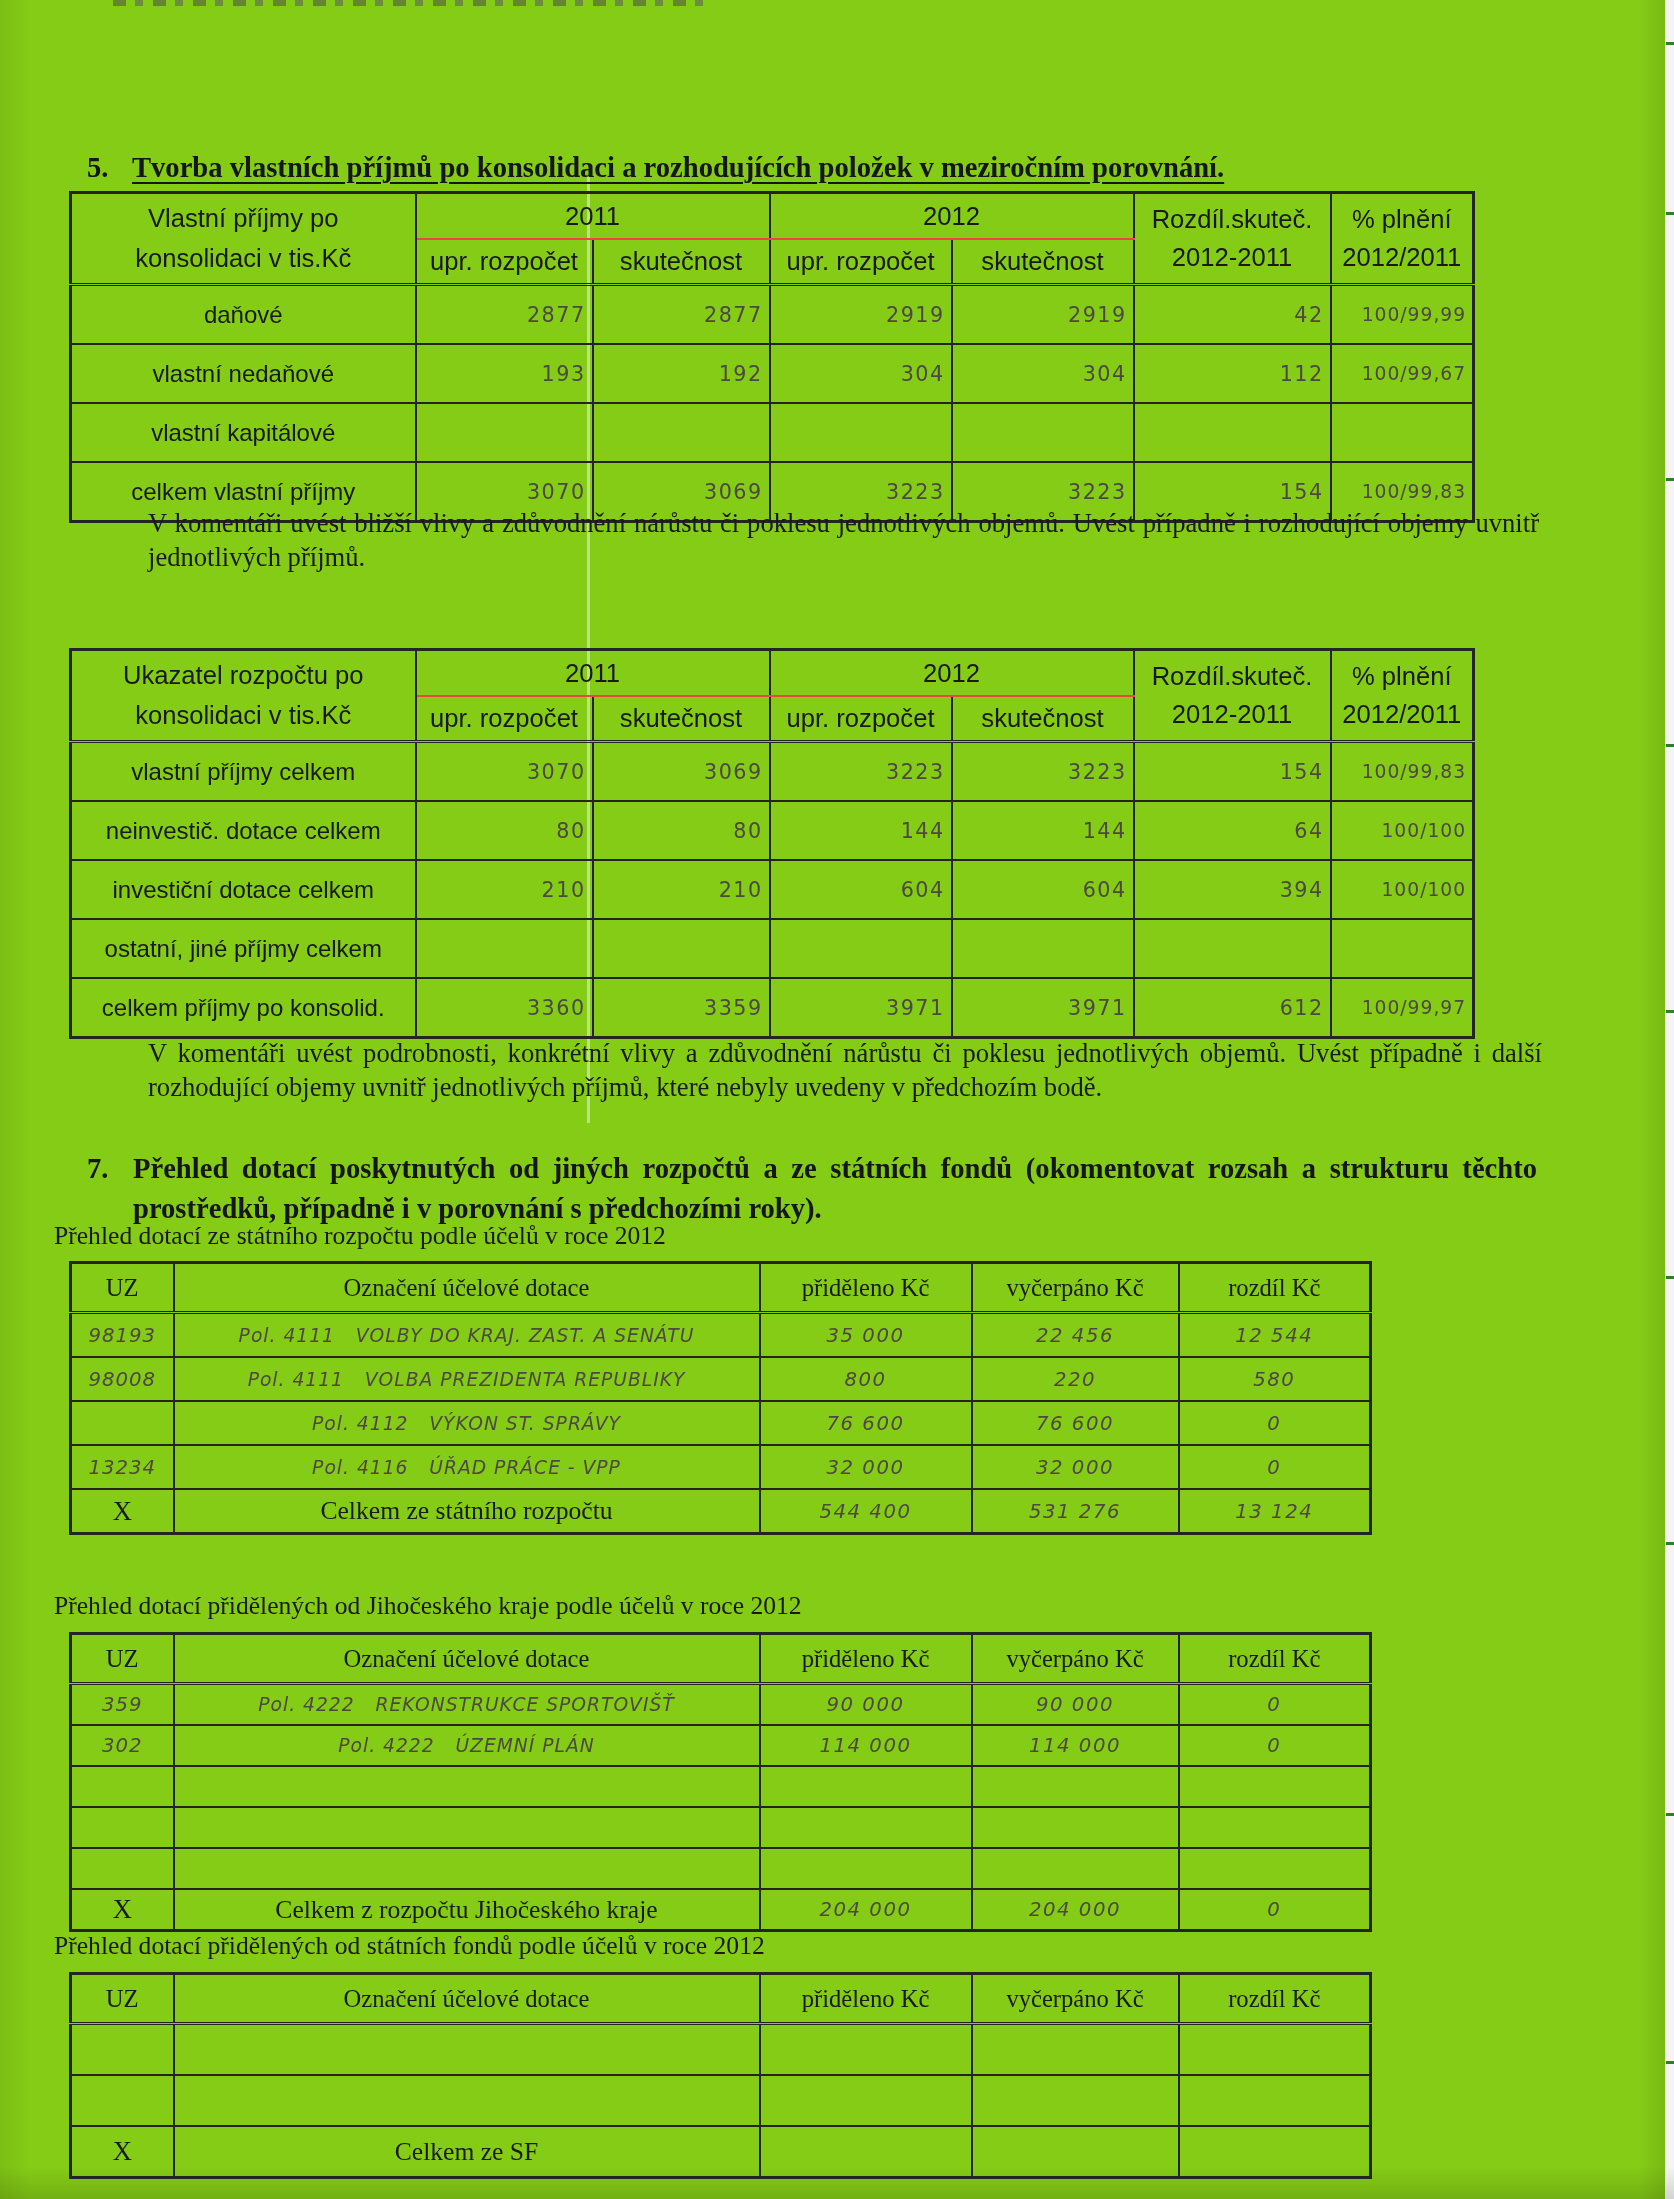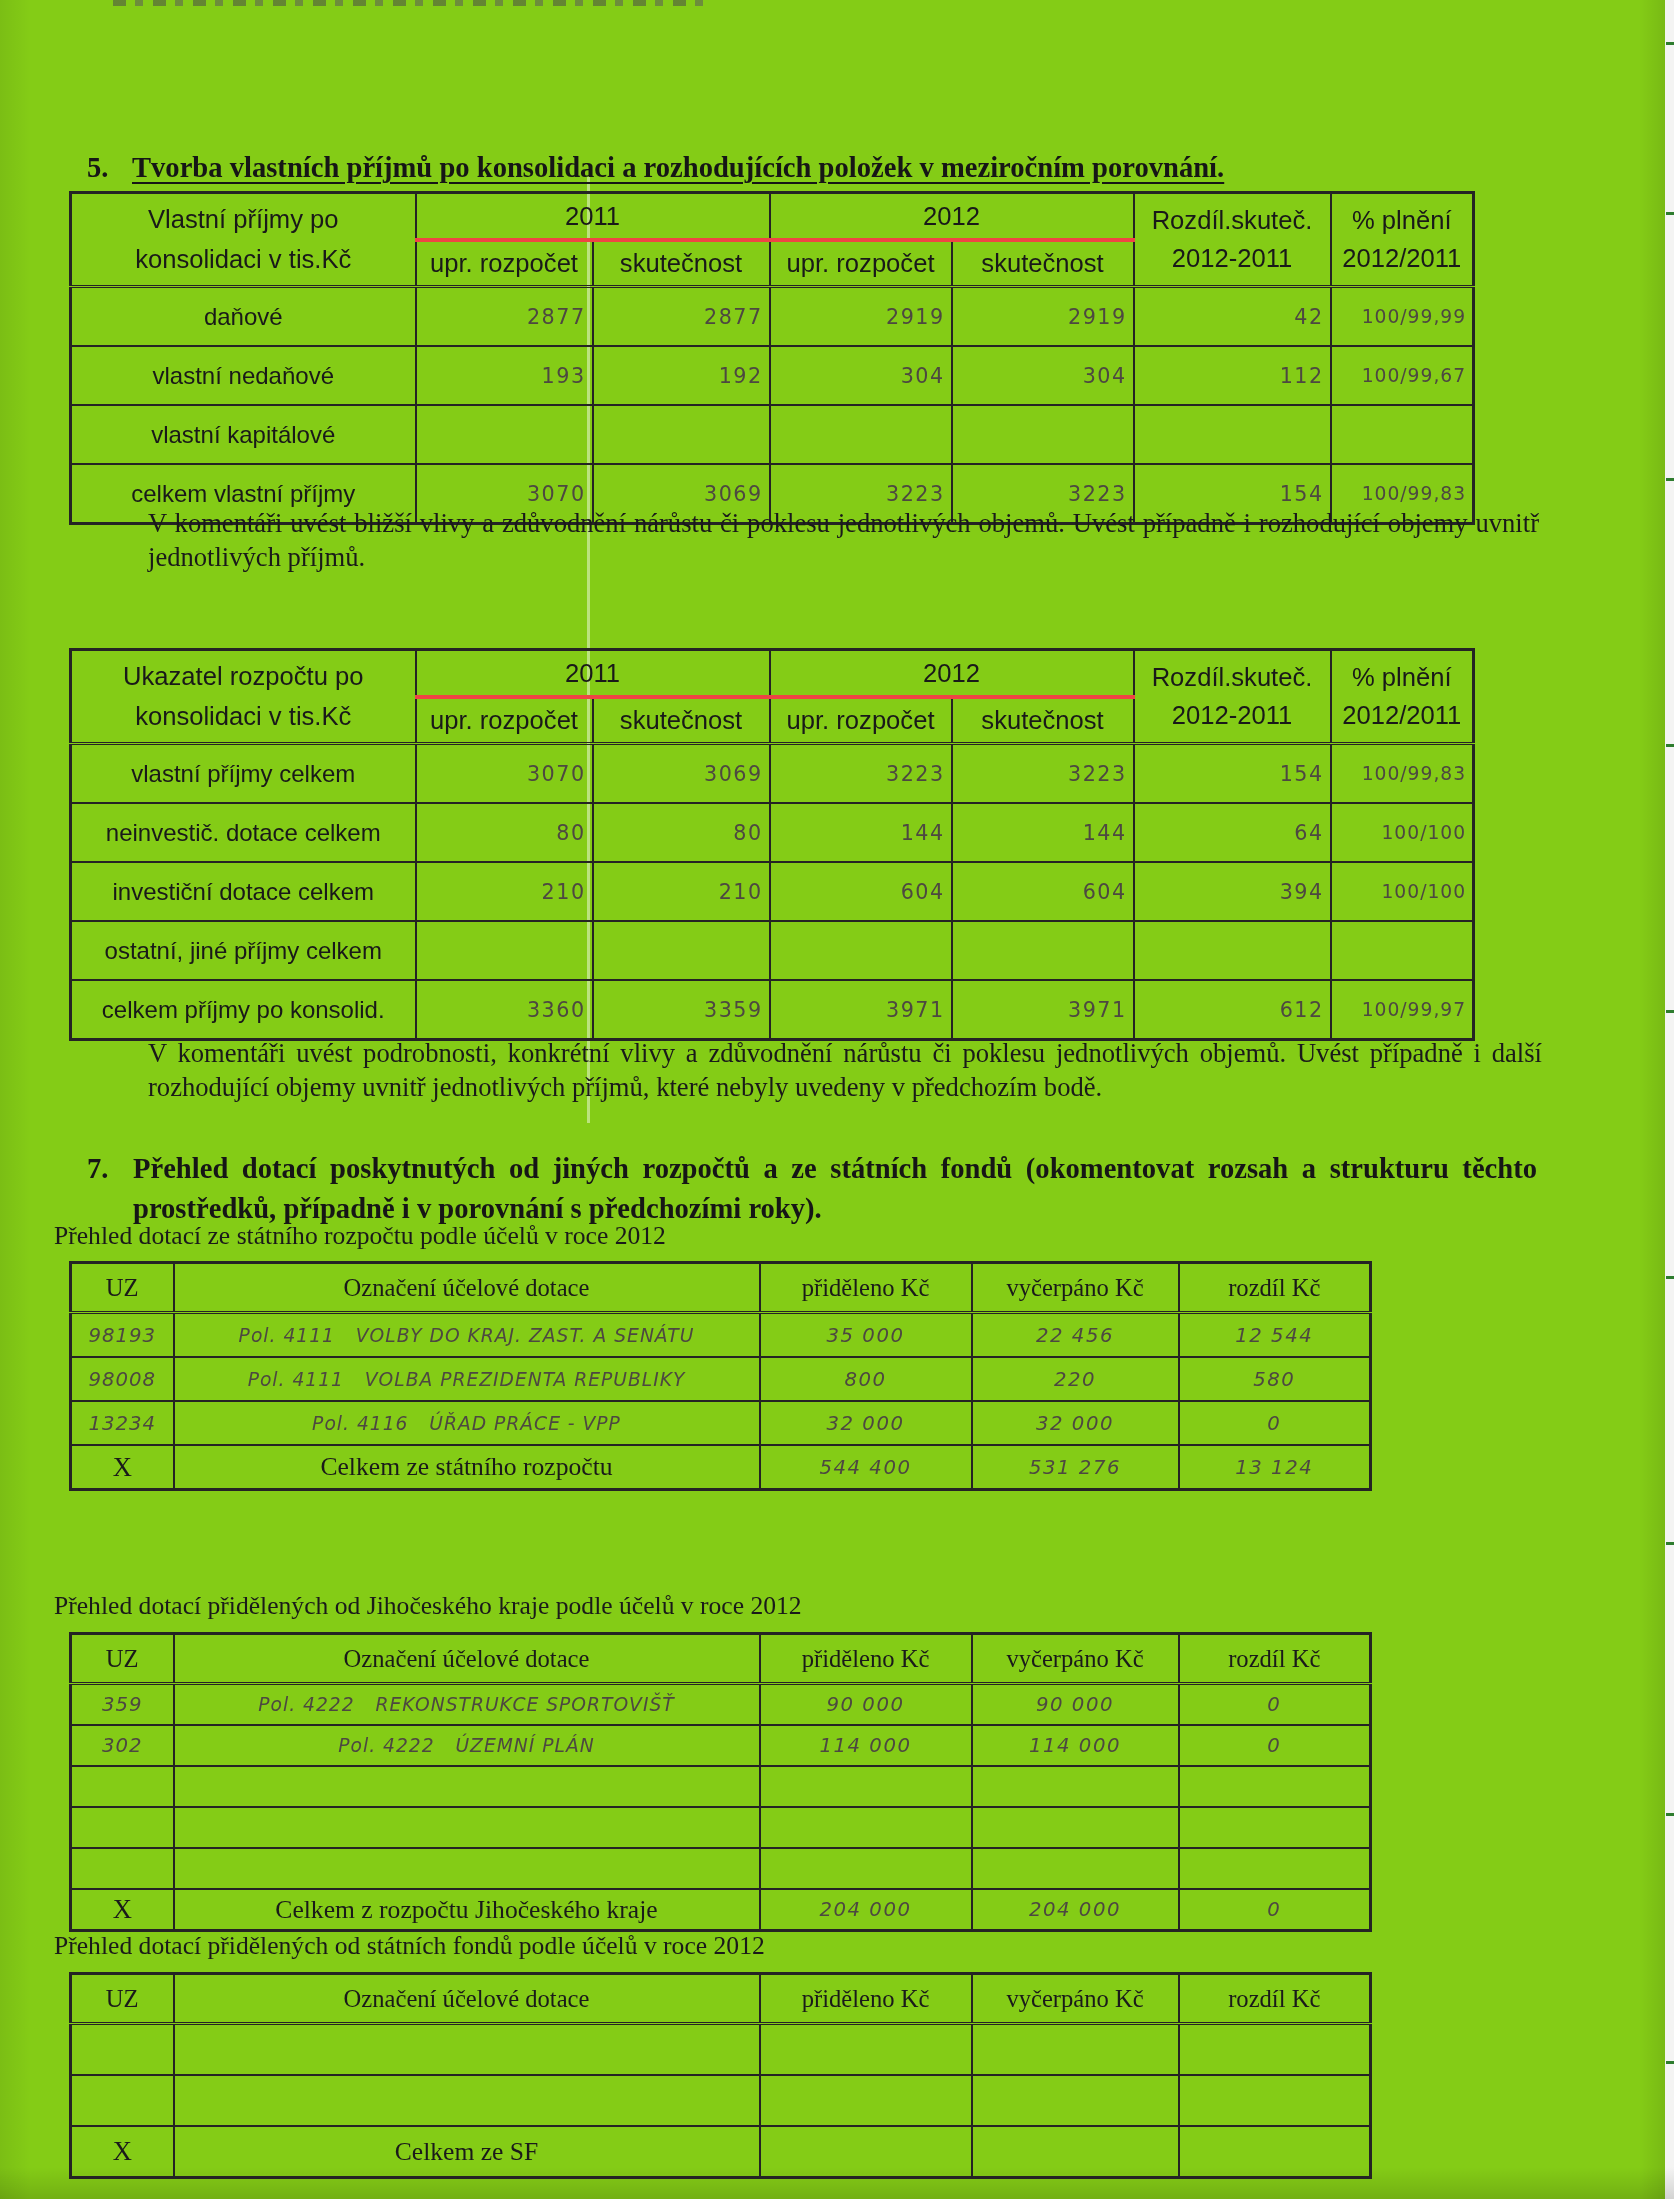--- a/index.html
+++ b/index.html
@@ -29,21 +29,21 @@
   .h7text{display:block;margin-left:46px;}
 
   
   table{position:absolute;border-collapse:collapse;table-layout:fixed;background:transparent;}
   .t56{left:69px;width:1404px;}
   .t56 th,.t56 td{border:2px solid #242424;padding:0 5.9px;}
   .t56{border:3px solid #242424;}
   .t56 thead th{font-family:"Liberation Sans",sans-serif;font-weight:400;font-size:25.6px;color:#191919;}
   .t56 thead th.two, .t56 thead th.lblhead{border-bottom:3.9px double #242424;}
   .t56 thead tr.sub th{border-bottom:3.9px double #242424;height:43px;}
-  .t56 thead th.yr{height:44px;border-bottom:4px solid #ef4444;}
+  .t56 thead th.yr{height:44px;border-bottom:2px solid #ef4444;}
   .lblhead,.two{vertical-align:middle;}
   .lblhead span,.two span{display:block;text-align:center;}
   .lblhead span{padding:5.9px 0;}
   .two span{padding:4.9px 0;}
   .t56 tbody td{height:57px;}
   .lbl{font-family:"Liberation Sans",sans-serif;font-size:24px;text-align:center;color:#191919;}
   .hw,.hwp{font-family:"DejaVu Sans",sans-serif;letter-spacing:1.5px;
     color:#4d4841;font-size:20.7px;text-align:right;}
   .hwp{font-size:18.7px;letter-spacing:1px;}
 
@@ -279,20 +279,27 @@
           <td class="num">12 544</td>
         </tr>
         <tr>
           <td class="uz">98008</td>
           <td class="desc">Pol. 4111   VOLBA PREZIDENTA REPUBLIKY</td>
           <td class="num">800</td>
           <td class="num">220</td>
           <td class="num">580</td>
         </tr>
         <tr>
+          <td class="uz"></td>
+          <td class="desc">Pol. 4112   VÝKON ST. SPRÁVY</td>
+          <td class="num">76 600</td>
+          <td class="num">76 600</td>
+          <td class="num">0</td>
+        </tr>
+        <tr>
           <td class="uz">13234</td>
           <td class="desc">Pol. 4116   ÚŘAD PRÁCE - VPP</td>
           <td class="num">32 000</td>
           <td class="num">32 000</td>
           <td class="num">0</td>
         </tr>
       </tbody>
     <tbody>
         <tr>
           <td class="xcell">X</td>

